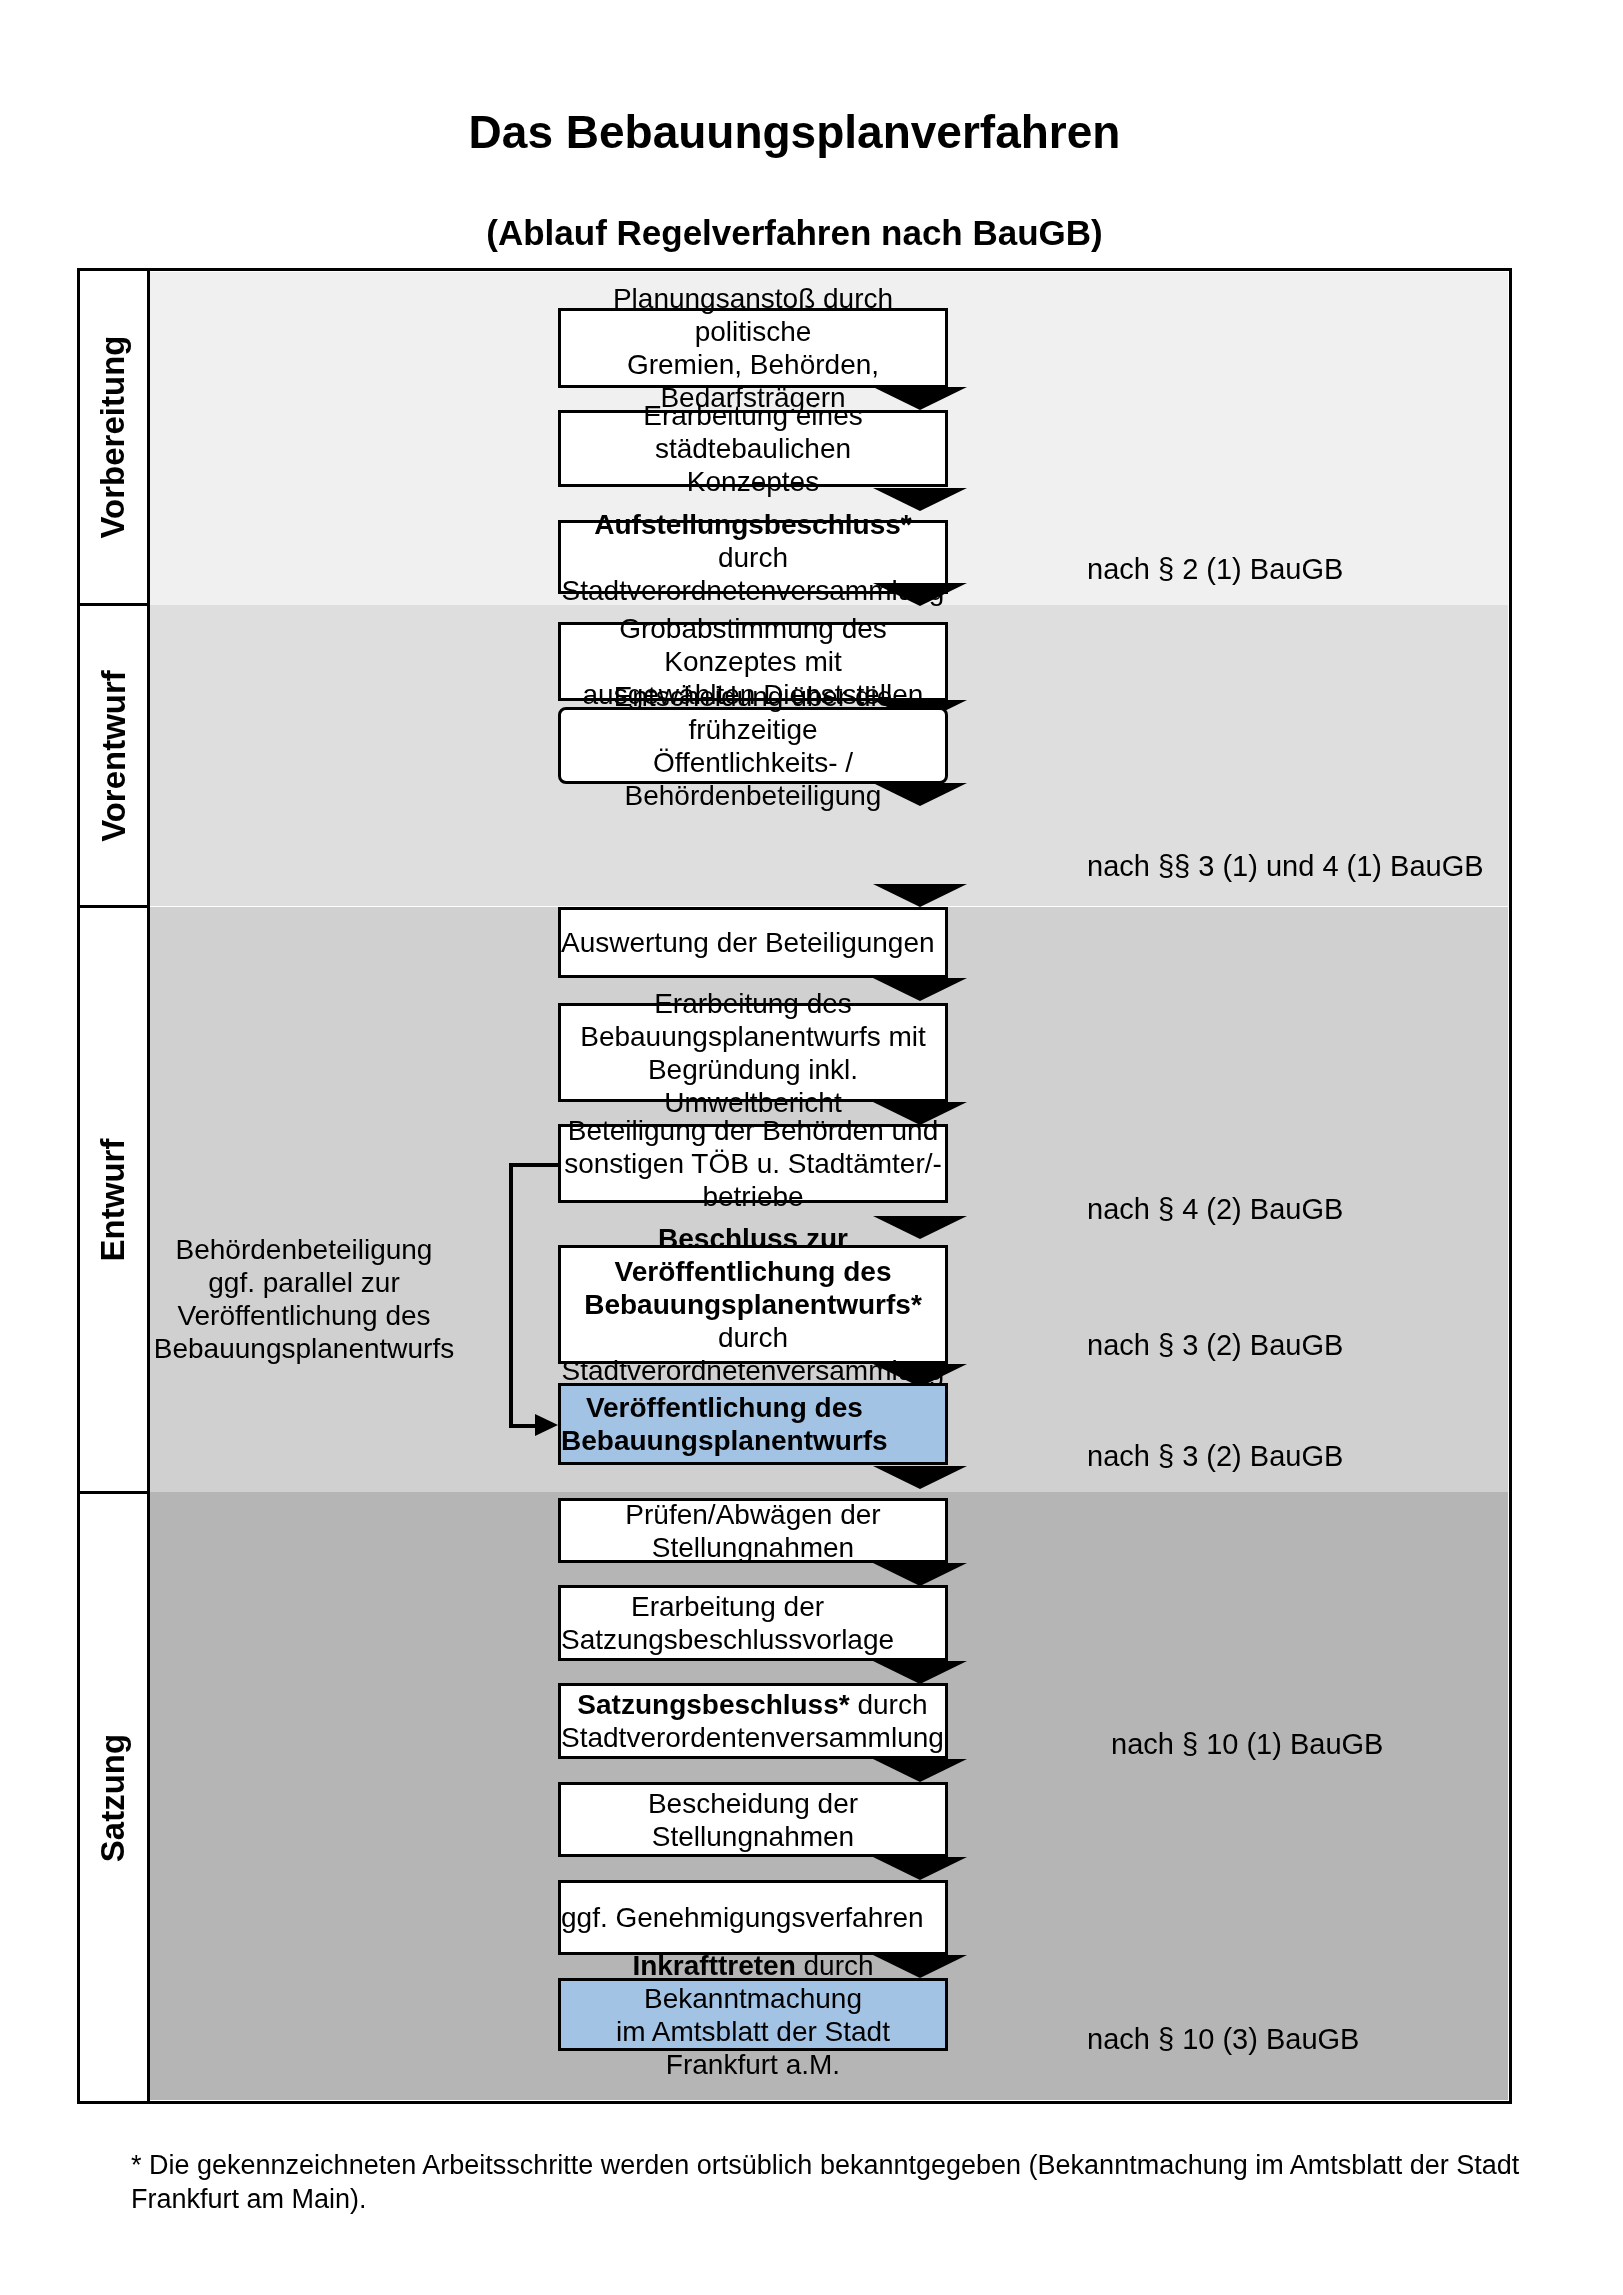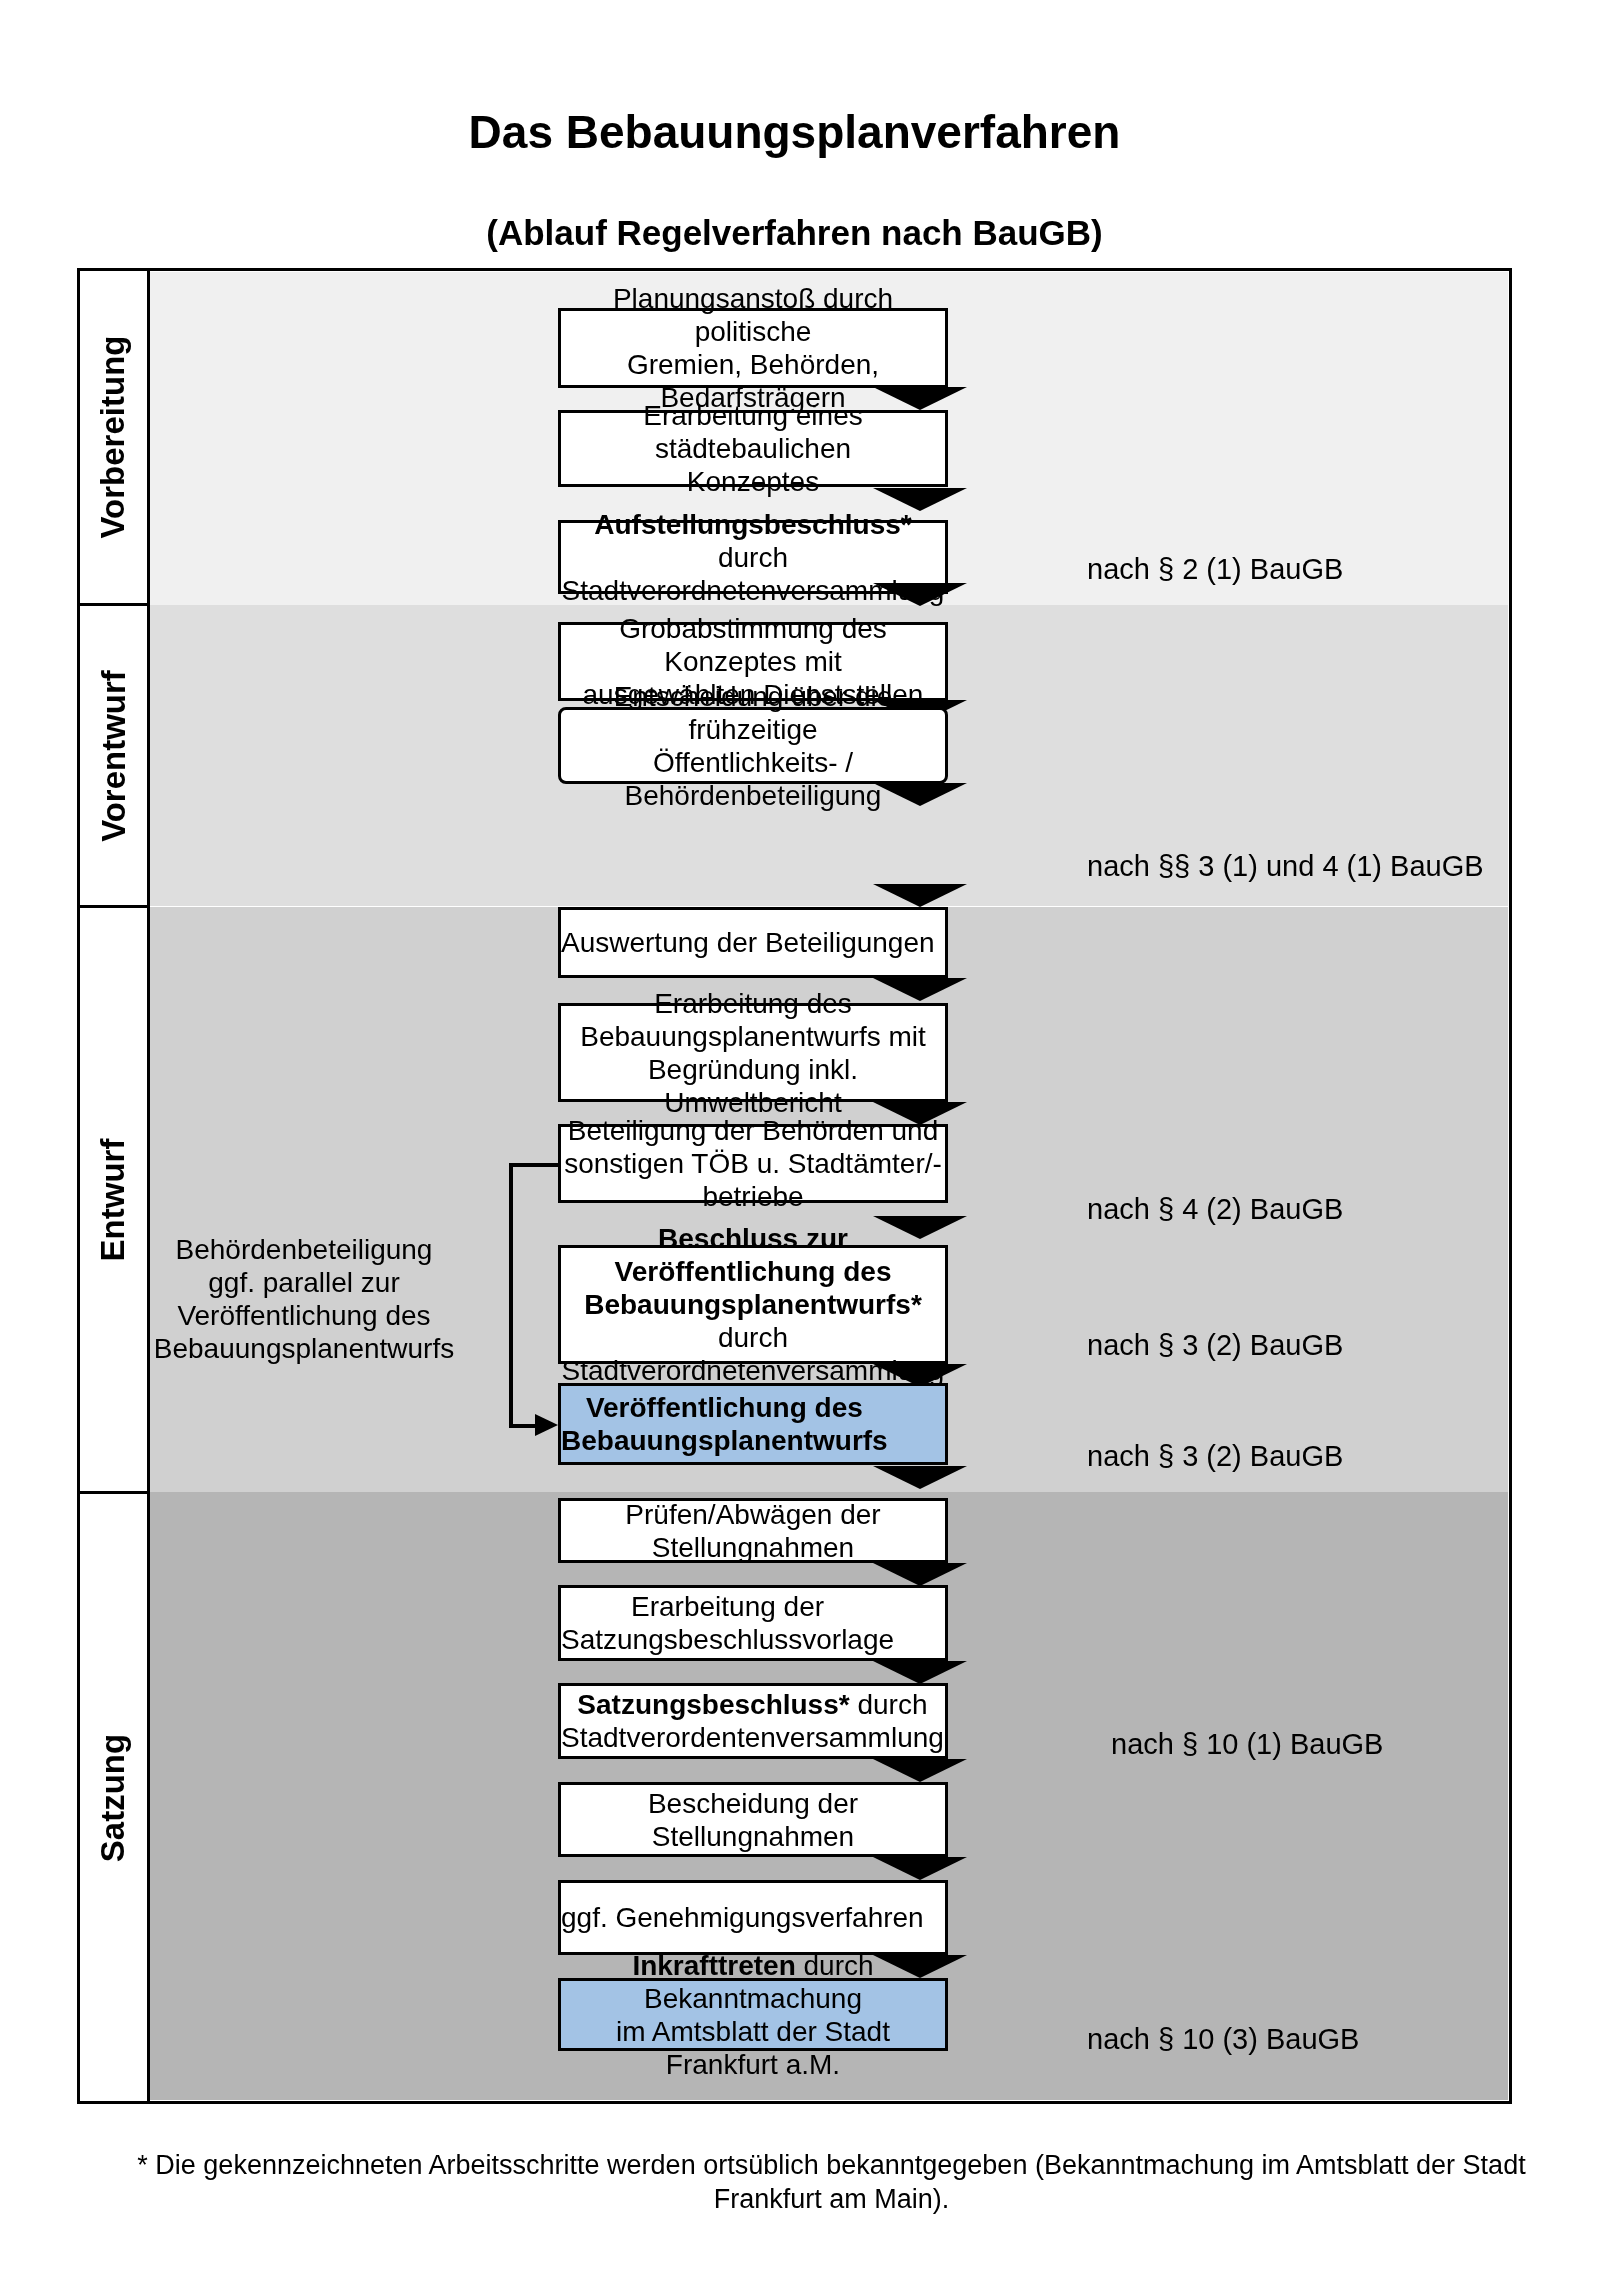--- a/index.html
+++ b/index.html
@@ -65,21 +65,21 @@
   .conn-top{left:509px;top:1163px;width:49px;height:3.9px;}
   .conn-v{left:509px;top:1163px;width:3.9px;height:265px;}
   .conn-bottom{left:509px;top:1424px;width:29.5px;height:3.9px;}
   .conn-head{
     position:absolute;left:535px;top:1414px;width:0;height:0;background:none;
     border-top:11.8px solid transparent;border-bottom:11.8px solid transparent;
     border-left:23.6px solid #000;
   }
   .footnote{
     position:absolute;left:131px;top:2148px;width:1401px;
-    font-size:27px;line-height:34px;white-space:pre-line;text-align:center;
+    font-size:27px;line-height:34px;white-space:pre-line;text-align:left;
   }
 </style>
 </head>
 <body>
 
 <div id="page">
 
   <div class="title">Das Bebauungsplanverfahren</div>
   <div class="subtitle">(Ablauf Regelverfahren nach BauGB)</div>
 

